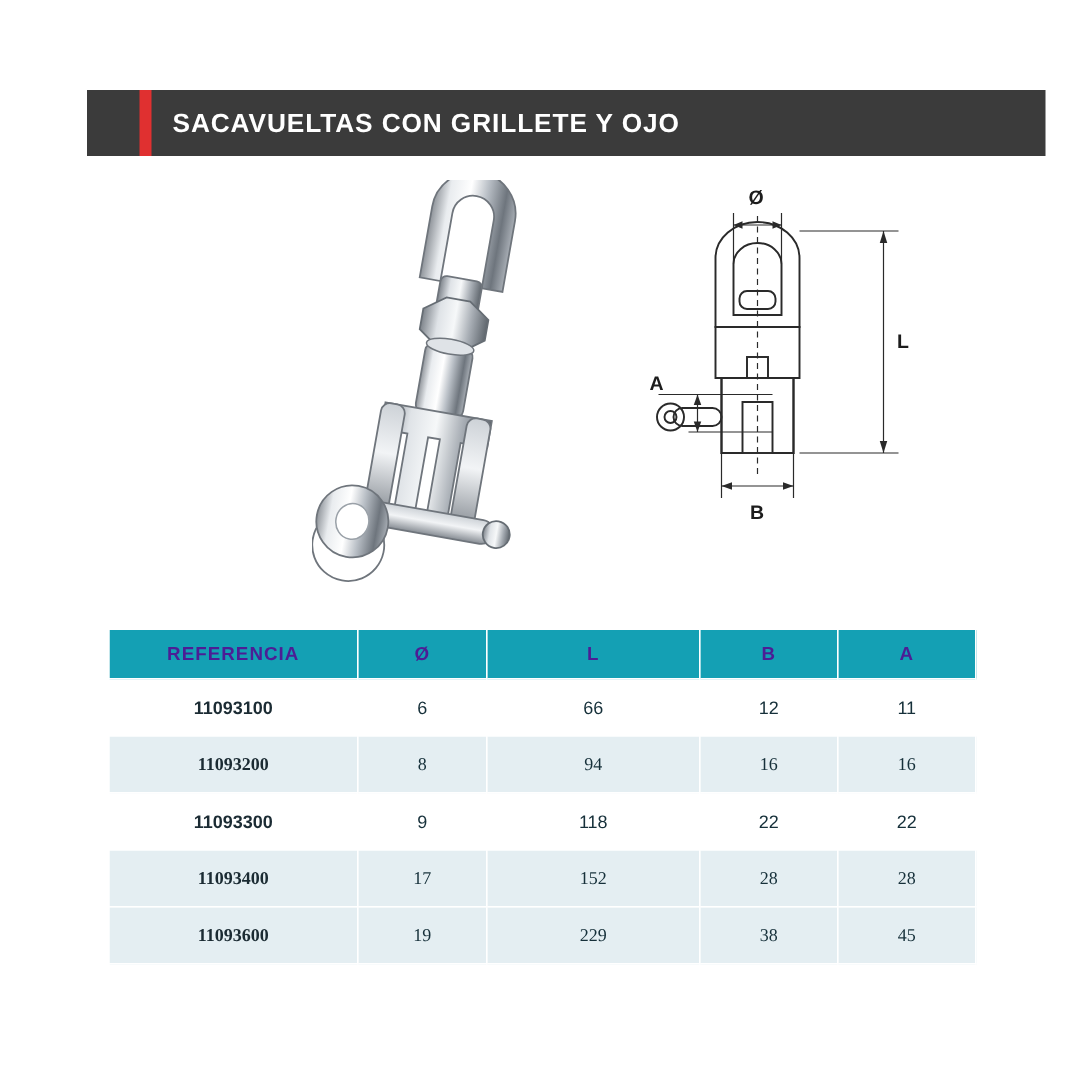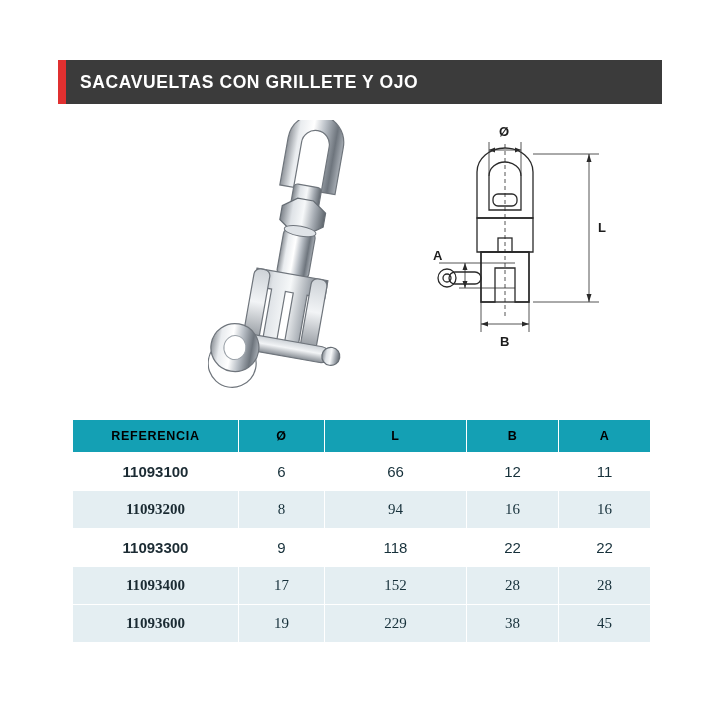--- a/index.html
+++ b/index.html
@@ -24,20 +24,21 @@
   
   .title-bar {
     position: absolute;
     left: 58px;
     top: 60px;
     width: 604px;
     height: 44px;
     background: #3b3b3b;
     display: flex;
     align-items: center;
+    padding-left: 35px;
   }
   .title-accent {
     width: 8px;
     height: 44px;
     background: #e03030;
     flex: 0 0 auto;
   }
   .title-text {
     color: #ffffff;
     font-size: 17.5px;
@@ -78,32 +79,32 @@
     top: 419px;
     width: 578px;
   }
   table.spec {
     border-collapse: collapse;
     width: 578px;
     table-layout: fixed;
   }
   table.spec th {
     background: #14a0b4;
-    color: #000000;
+    color: #4c1d95;
     font-size: 12.5px;
     font-weight: bold;
     letter-spacing: 0.7px;
     height: 30px;
     text-align: center;
     border: 1px solid #ffffff;
   }
   table.spec td {
     height: 35px;
     text-align: center;
-    font-size: 15px;
+    font-size: 12px;
     color: #16303a;
     border: 1px solid #ffffff;
     background: #ffffff;
   }
   table.spec tr.alt td {
     background: #e4eef2;
     font-family: Liberation Serif, serif;
   }
   table.spec td.ref {
     font-weight: bold;

